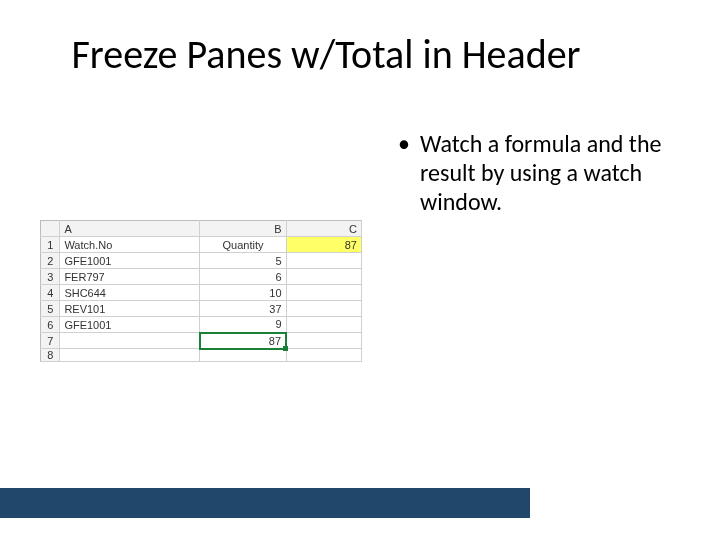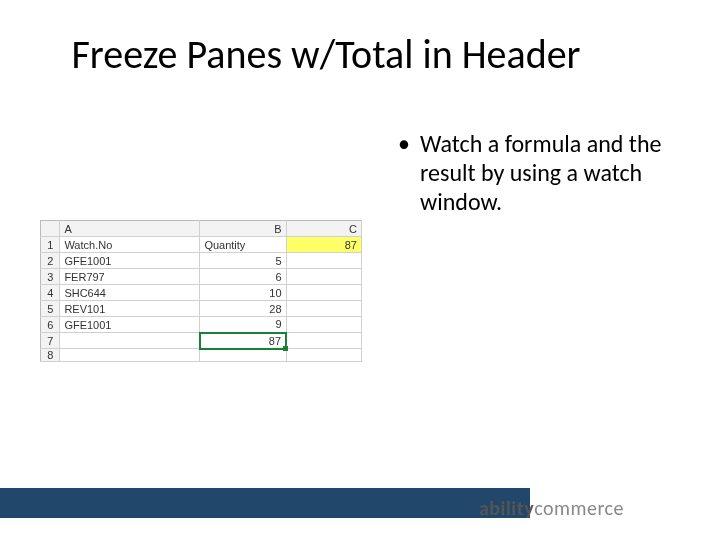--- a/index.html
+++ b/index.html
@@ -46,21 +46,21 @@
       <tbody>
           <tr>
         <th class="corner"></th>
         <th class="colhead col-a">A</th>
         <th class="colhead col-b">B</th>
         <th class="colhead col-c">C</th>
       </tr>
       <tr>
         <td class="rowhead">1</td>
         <td class="col-a">Watch.No</td>
-        <td class="col-b" style="text-align:left">Quantity</td>
+        <td class="col-b" style="text-align:center">Quantity</td>
         <td class="col-c hl">87</td>
       </tr>
       <tr>
         <td class="rowhead">2</td>
         <td class="col-a">GFE1001</td>
         <td class="col-b">5</td>
         <td class="col-c"></td>
       </tr>
       <tr>
         <td class="rowhead">3</td>
@@ -70,21 +70,21 @@
       </tr>
       <tr>
         <td class="rowhead">4</td>
         <td class="col-a">SHC644</td>
         <td class="col-b">10</td>
         <td class="col-c"></td>
       </tr>
       <tr>
         <td class="rowhead">5</td>
         <td class="col-a">REV101</td>
-        <td class="col-b">28</td>
+        <td class="col-b">37</td>
         <td class="col-c"></td>
       </tr>
       <tr>
         <td class="rowhead">6</td>
         <td class="col-a">GFE1001</td>
         <td class="col-b">9</td>
         <td class="col-c"></td>
       </tr>
       <tr>
         <td class="rowhead">7</td>
@@ -96,16 +96,13 @@
         <td class="rowhead">8</td>
         <td class="col-a"></td>
         <td class="col-b"></td>
         <td class="col-c"></td>
       </tr>
     </tbody>
       </table>
   </div>
 
   <div class="footer-bar"></div>
-  <div class="logo">
-    <span class="b">ability</span><span class="l">commerce</span>
-  </div>
 </div>
 
 </body></html>

